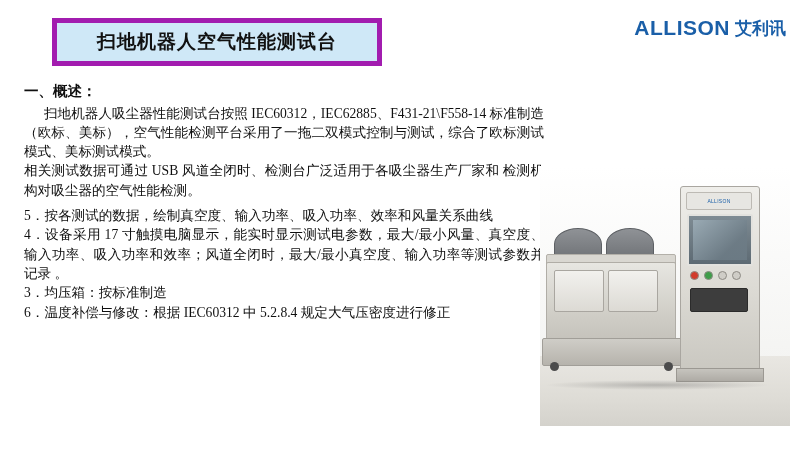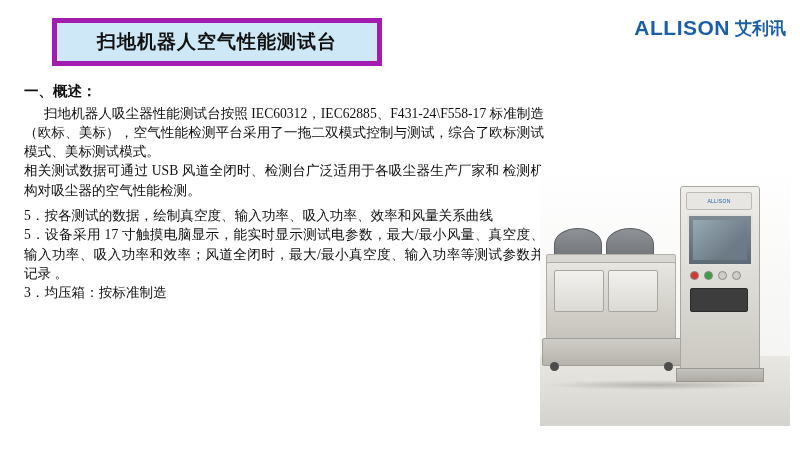--- a/index.html
+++ b/index.html
@@ -295,28 +295,29 @@
   </div>
 
   <div class="brand">
     <span class="brand-en">ALLISON</span>
     <span class="brand-cn">艾利讯</span>
   </div>
 
   <div class="content">
 
     <p class="sec-head">一、概述：</p>
-    <p class="para indent">扫地机器人吸尘器性能测试台按照 IEC60312，IEC62885、F431-24\F558-17 标准制造（欧标、美标），空气性能检测平台采用了一拖二双模式控制与测试，综合了欧标测试模式、美标测试模式。</p>
+    <p class="para indent">扫地机器人吸尘器性能测试台按照 IEC60312，IEC62885、F431-21\F558-14 标准制造（欧标、美标），空气性能检测平台采用了一拖二双模式控制与测试，综合了欧标测试模式、美标测试模式。</p>
     <p class="para">相关测试数据可通过 USB 风道全闭时、检测台广泛适用于各吸尘器生产厂家和 检测机构对吸尘器的空气性能检测。</p>
 
     <div class="sec-gap"></div>
 
     <p class="list-item">5．按各测试的数据，绘制真空度、输入功率、吸入功率、效率和风量关系曲线</p>
-    <p class="list-item">5．设备采用 17 寸触摸电脑显示，能实时显示测试电参数，最大/最小风量、真空度、输入功率、吸入功率和效率；风道全闭时，最大/最小真空度、输入功率等测试参数并记录 。</p>
+    <p class="list-item">4．设备采用 17 寸触摸电脑显示，能实时显示测试电参数，最大/最小风量、真空度、输入功率、吸入功率和效率；风道全闭时，最大/最小真空度、输入功率等测试参数并记录 。</p>
     <p class="list-item">3．均压箱：按标准制造</p>
+    <p class="list-item">6．温度补偿与修改：根据 IEC60312 中 5.2.8.4 规定大气压密度进行修正</p>
   </div>
 
   <div class="photo">
     <div class="photo-inner">
       <div class="wall"></div>
       <div class="floor"></div>
 
       <div class="dome d1"></div>
       <div class="dome d2"></div>
 

